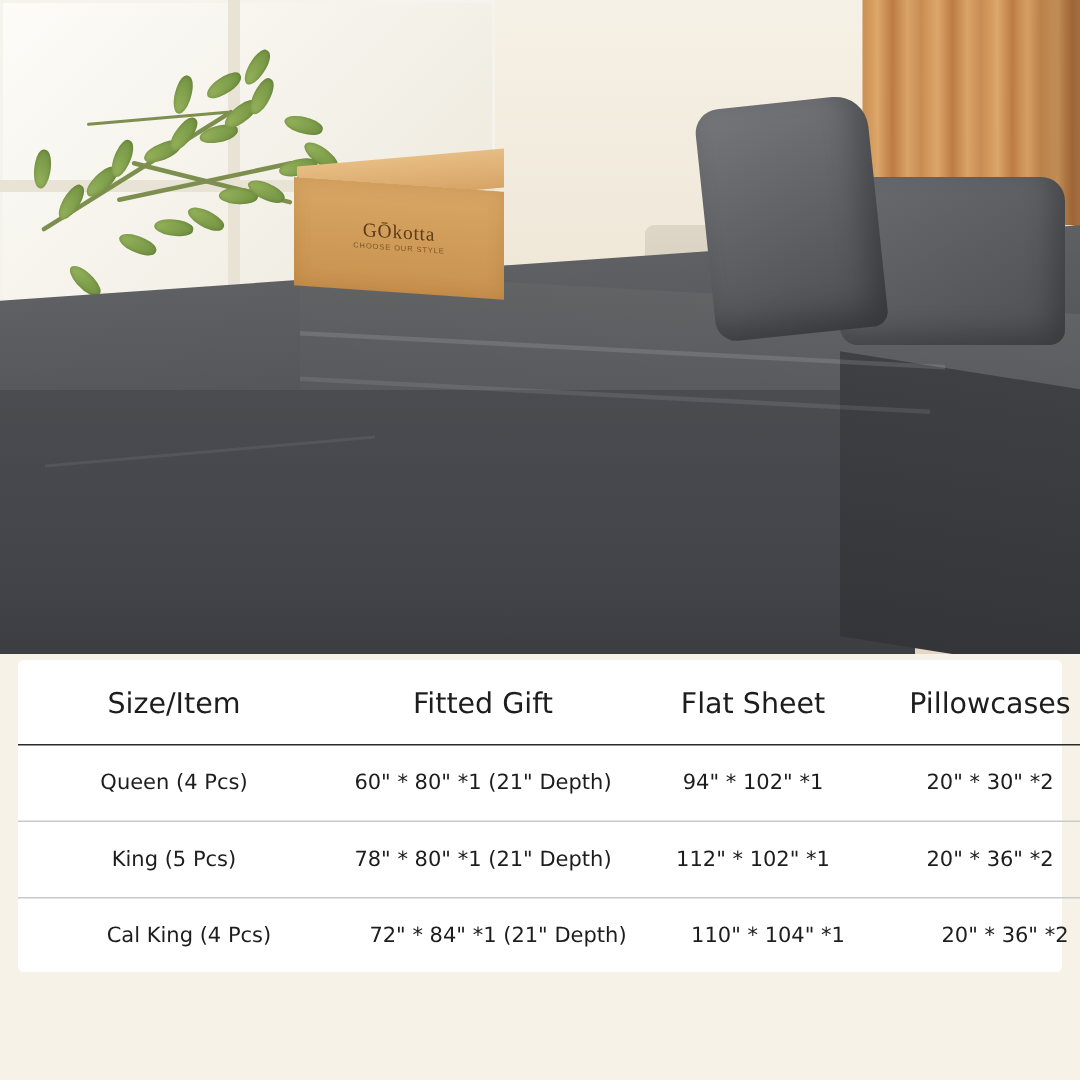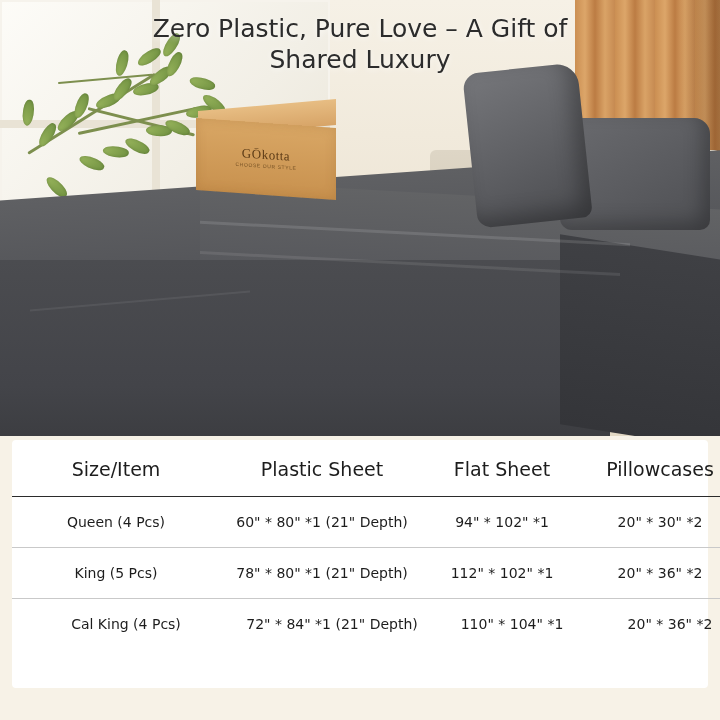--- a/index.html
+++ b/index.html
@@ -209,21 +209,21 @@
     line-height: 1.22;
     color: #2c2c2c;
     text-shadow: 0 1px 6px rgba(255,255,255,.75);
     white-space: pre-line;
   }
 
   
   .card {
     position: absolute;
     left: 12px; top: 440px;
-    width: 696px; height: 248px;
+    width: 696px; height: 208px;
     background: #ffffff;
     border-radius: 4px;
   }
   table.spec {
     width: 100%;
     border-collapse: collapse;
     table-layout: fixed;
   }
   table.spec th {
     font-family: "DejaVu Sans", sans-serif;
@@ -312,30 +312,28 @@
     <div class="pillow-back"></div>
     <div class="pillow-front"></div>
 
     <div class="box">
       <div class="box-top"></div>
       <div class="box-front"></div>
       <div class="box-brand">GŌkotta</div>
       <div class="box-sub">CHOOSE OUR STYLE</div>
     </div>
 
-    <div class="headline">Zero Plastic, Pure Love – A Gift of
-Shared Luxury</div>
   </div>
 
   <div class="card">
     <table class="spec">
       <thead>
         <tr>
           <th class="col-size">Size/Item</th>
-          <th class="col-fit">Plastic Sheet</th>
+          <th class="col-fit">Fitted Gift</th>
           <th class="col-flat">Flat Sheet</th>
           <th class="col-pill">Pillowcases</th>
         </tr>
       </thead>
       <tbody>
         <tr>
           <td>Queen (4 Pcs)</td>
           <td>60" * 80" *1 (21" Depth)</td>
           <td>94" * 102" *1</td>
           <td>20" * 30" *2</td>

